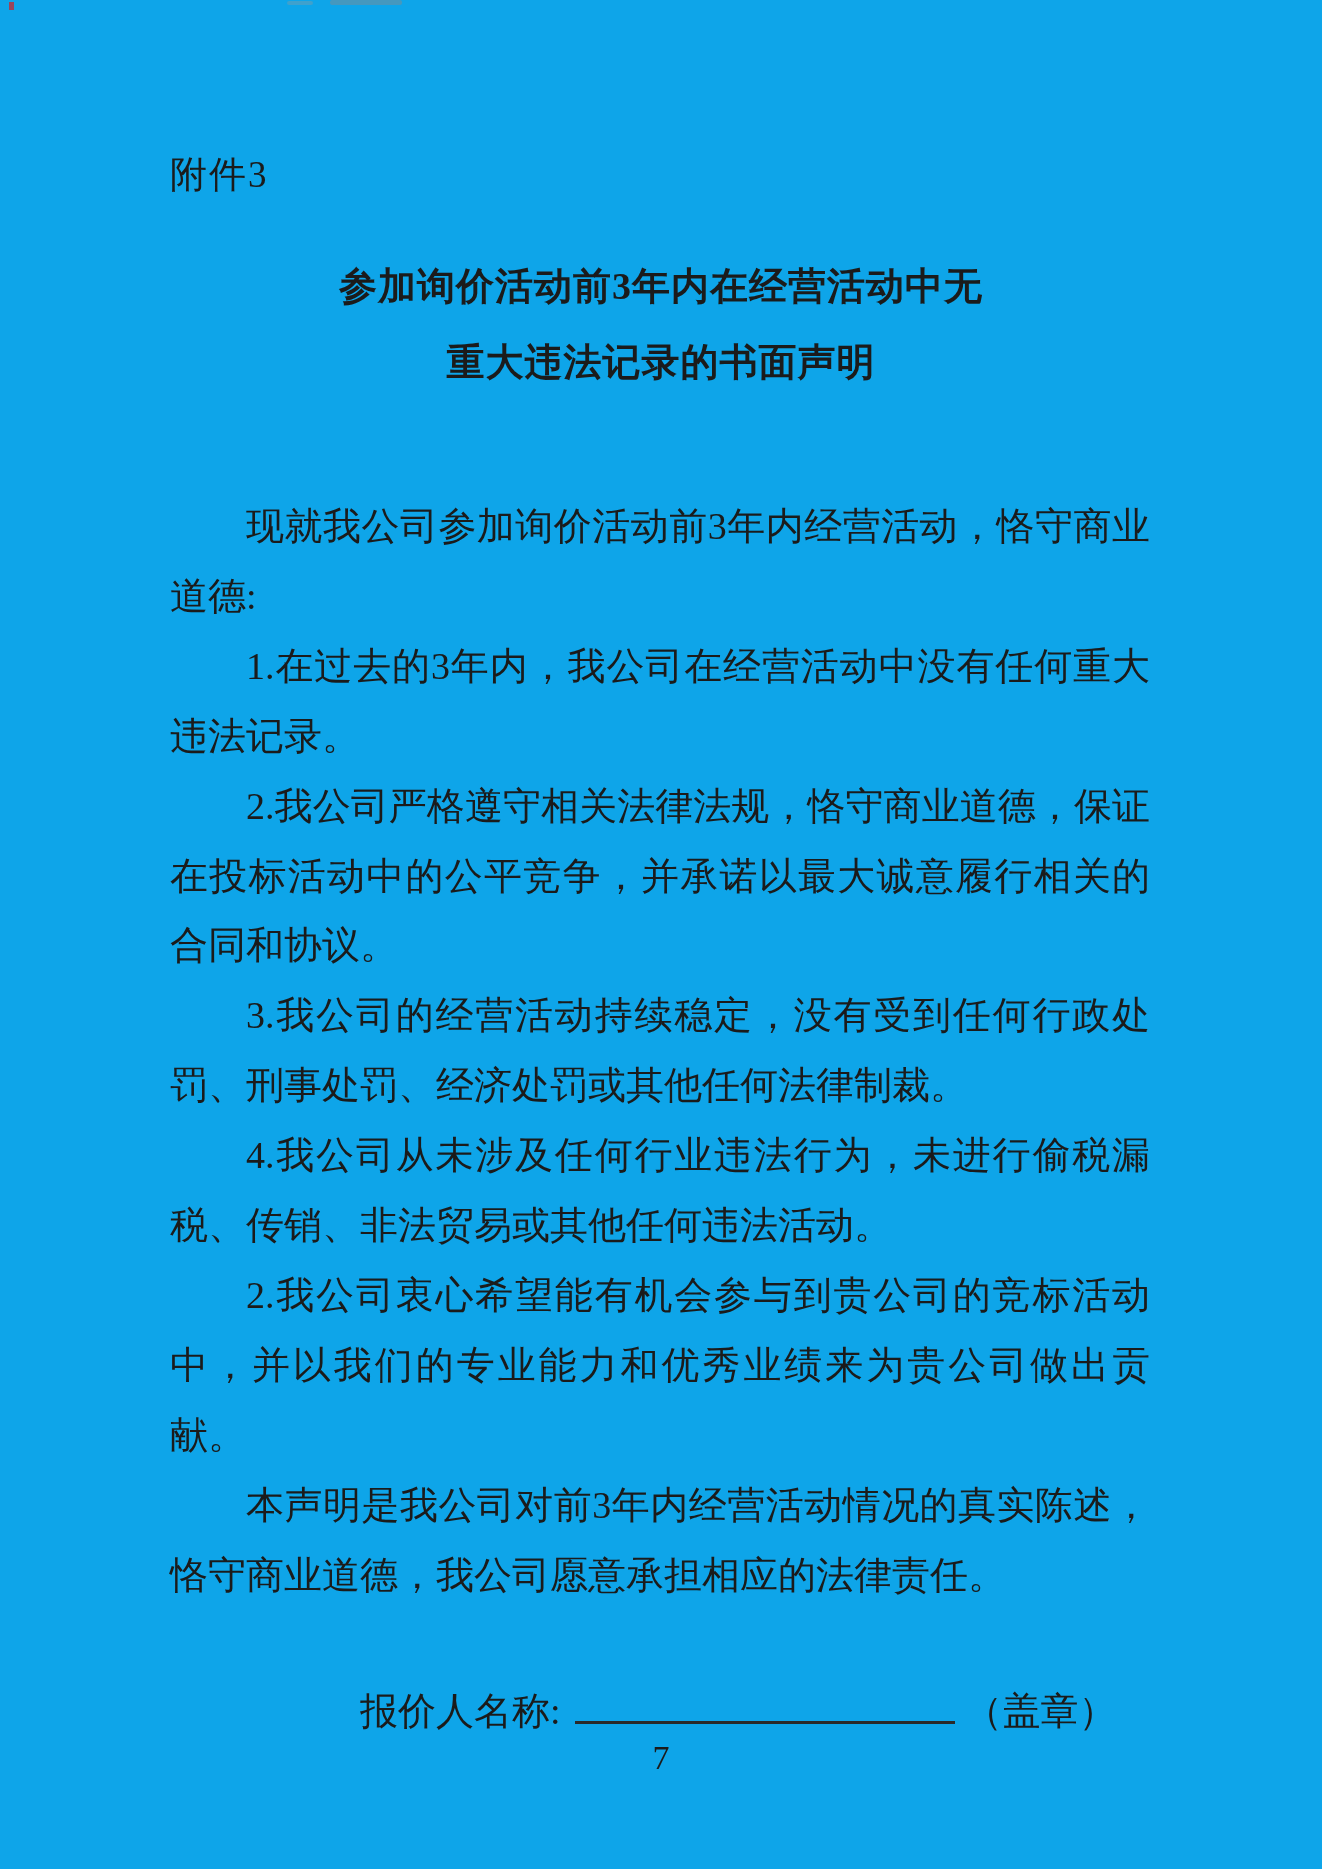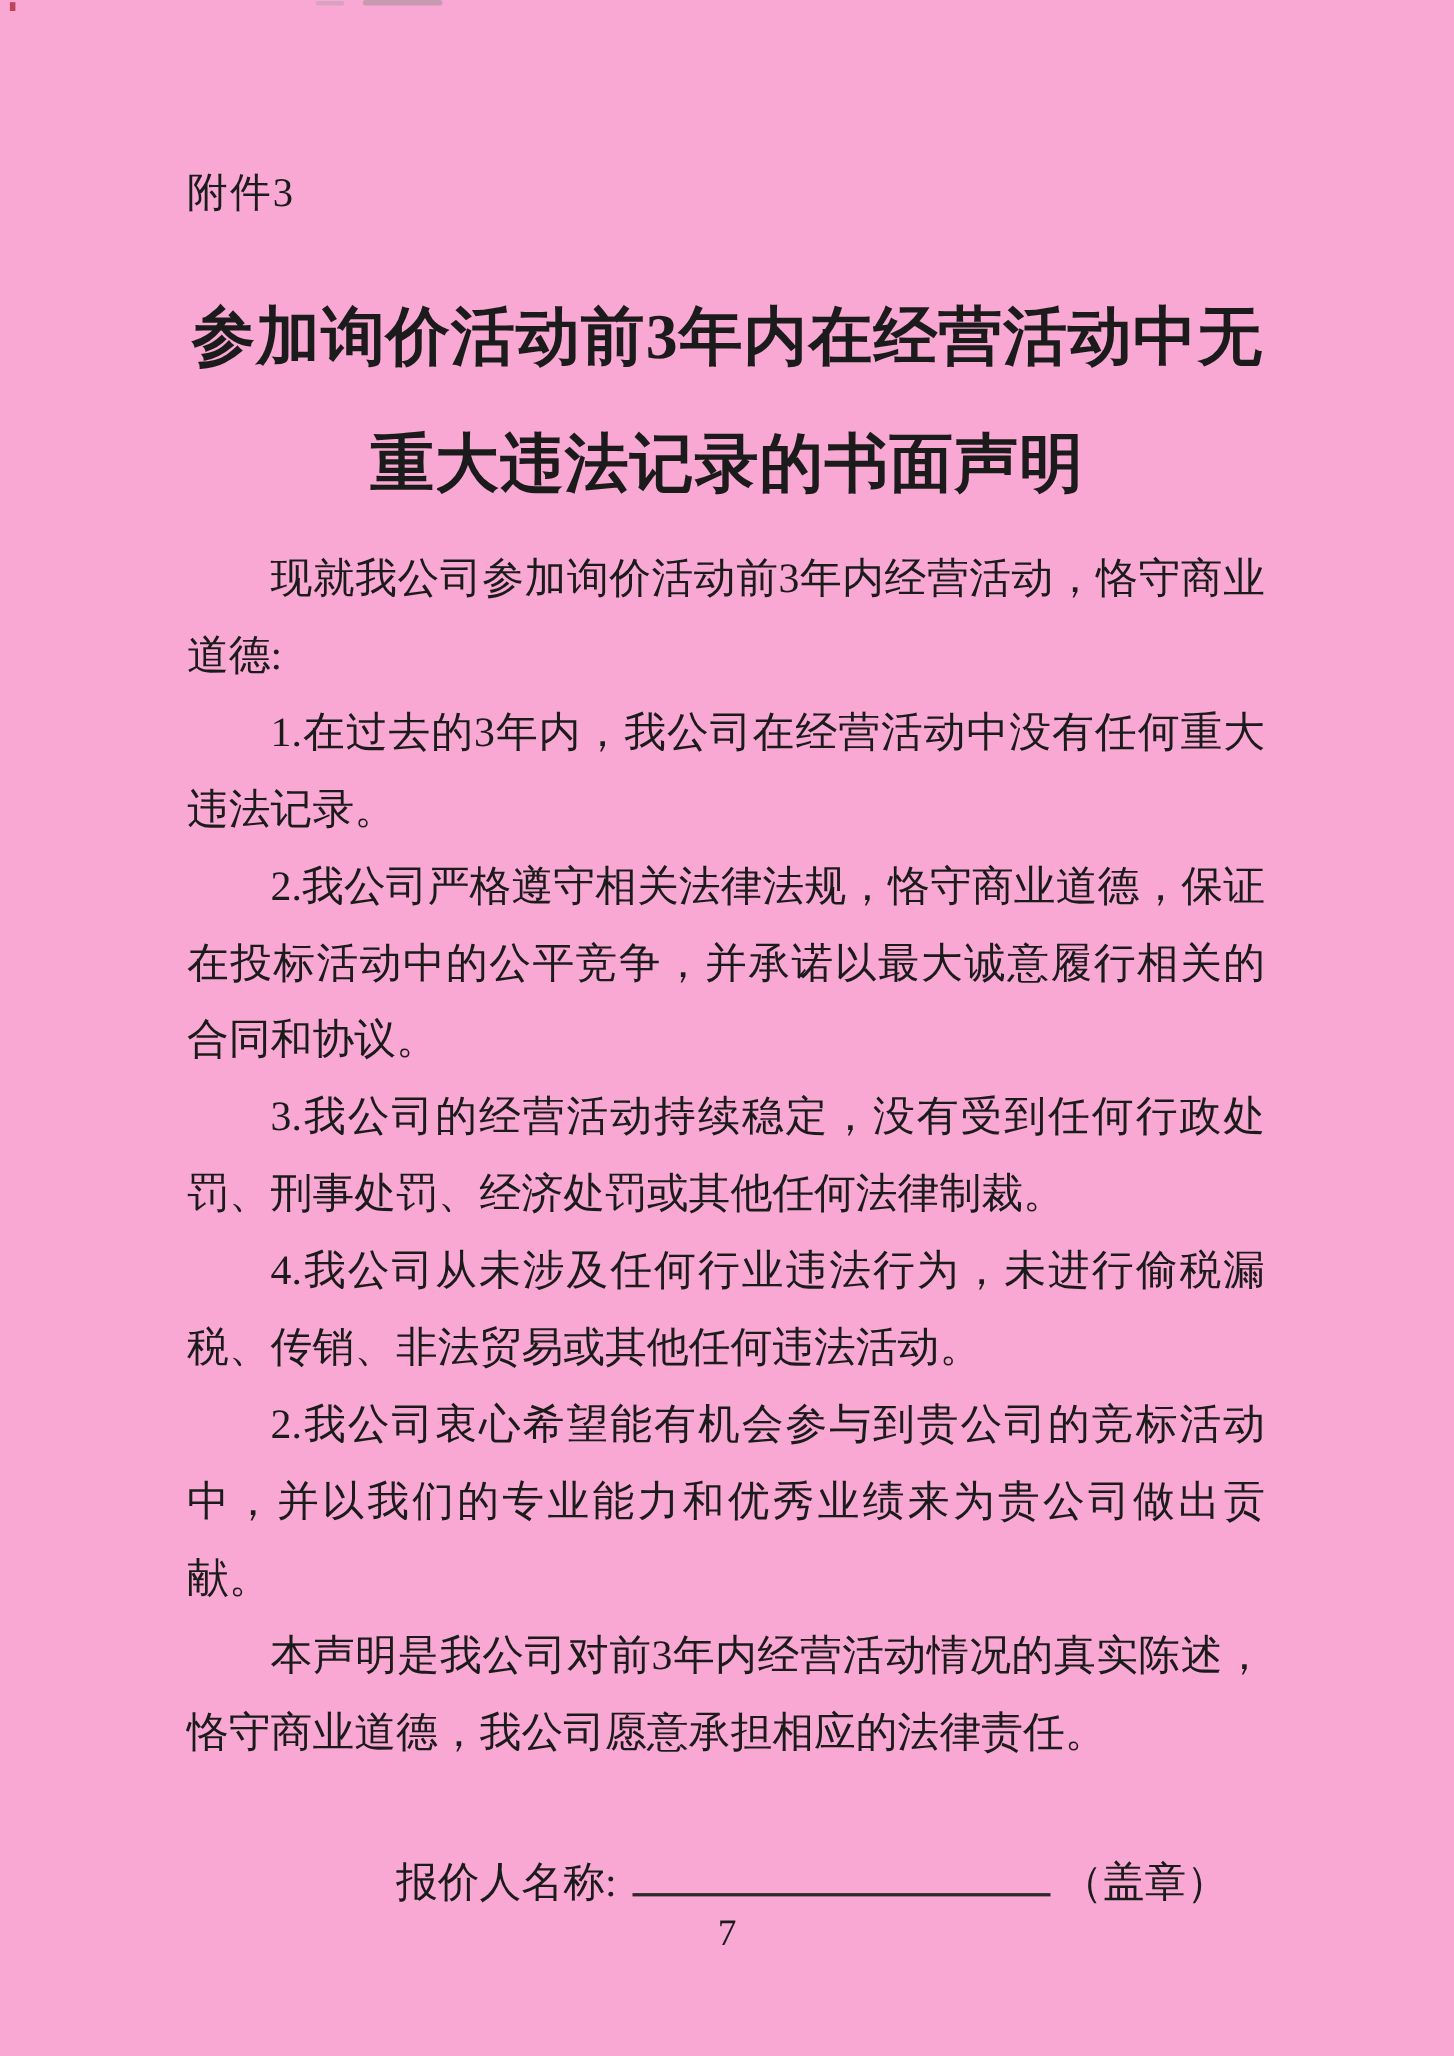--- a/index.html
+++ b/index.html
@@ -4,21 +4,21 @@
 <style>
   html, body {
     margin: 0;
     padding: 0;
     background: #ffffff;
   }
   .page {
     position: relative;
     width: 1322px;
     height: 1869px;
-    background: #f9a8d4;
+    background: #0ea5e9;
     color: #1b1b1b;
     font-family: "Liberation Serif", "DejaVu Serif", serif;
     overflow: hidden;
     box-sizing: border-box;
   }
   
   .artifact-red {
     position: absolute; left: 9px; top: 2px;
     width: 5px; height: 8px;
     background: #b23442; opacity: .85;
@@ -43,21 +43,21 @@
     white-space: nowrap;
   }
 
   .doc-title {
     position: absolute;
     top: 248px;
     left: 0;
     width: 100%;
     text-align: center;
     font-weight: bold;
-    font-size: 58px;
+    font-size: 38px;
     line-height: 2.0;
     letter-spacing: 1px;
   }
 
   .doc-body {
     position: absolute;
     top: 492px;
     left: 170px;
     width: 980px;
     font-size: 38px;

